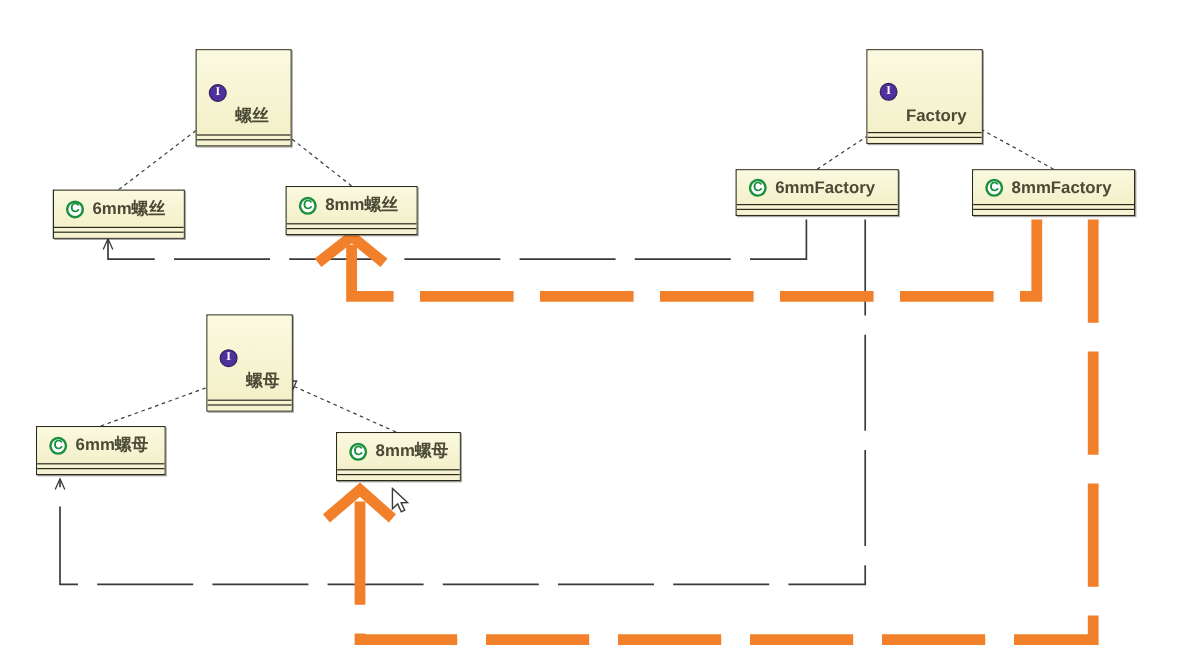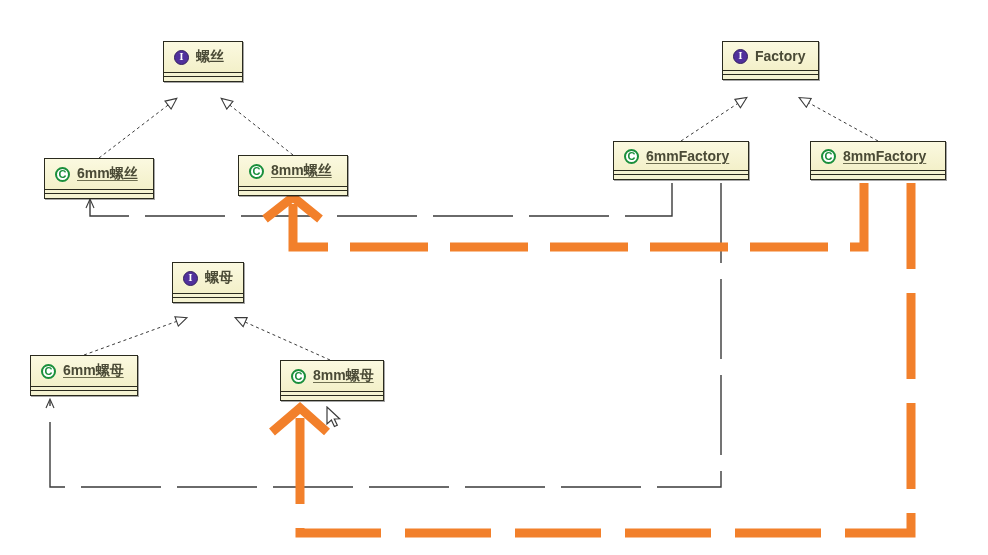--- a/index.html
+++ b/index.html
@@ -44,26 +44,25 @@
   }
   .node .compartment.second {
     height: 5px;
     border-top: 1px solid #2a2a1e;
   }
   .node-label {
     font-weight: bold;
     font-size: 14px;
     color: #4a4a36;
     white-space: nowrap;
-    text-decoration: underline;
     text-decoration-color: #6e6e50;
     text-underline-offset: 2px;
   }
   .node.iface .node-label { text-decoration: none; }
-  .node.iface .node-label { color: #4a4a36; }
+  .node.iface .node-label { color: #4a4a36; margin-top: 40px; }
 
   
   .badge {
     width: 15px; height: 15px;
     border-radius: 50%;
     display: inline-flex;
     align-items: center;
     justify-content: center;
     font-size: 10px;
     font-weight: bold;

